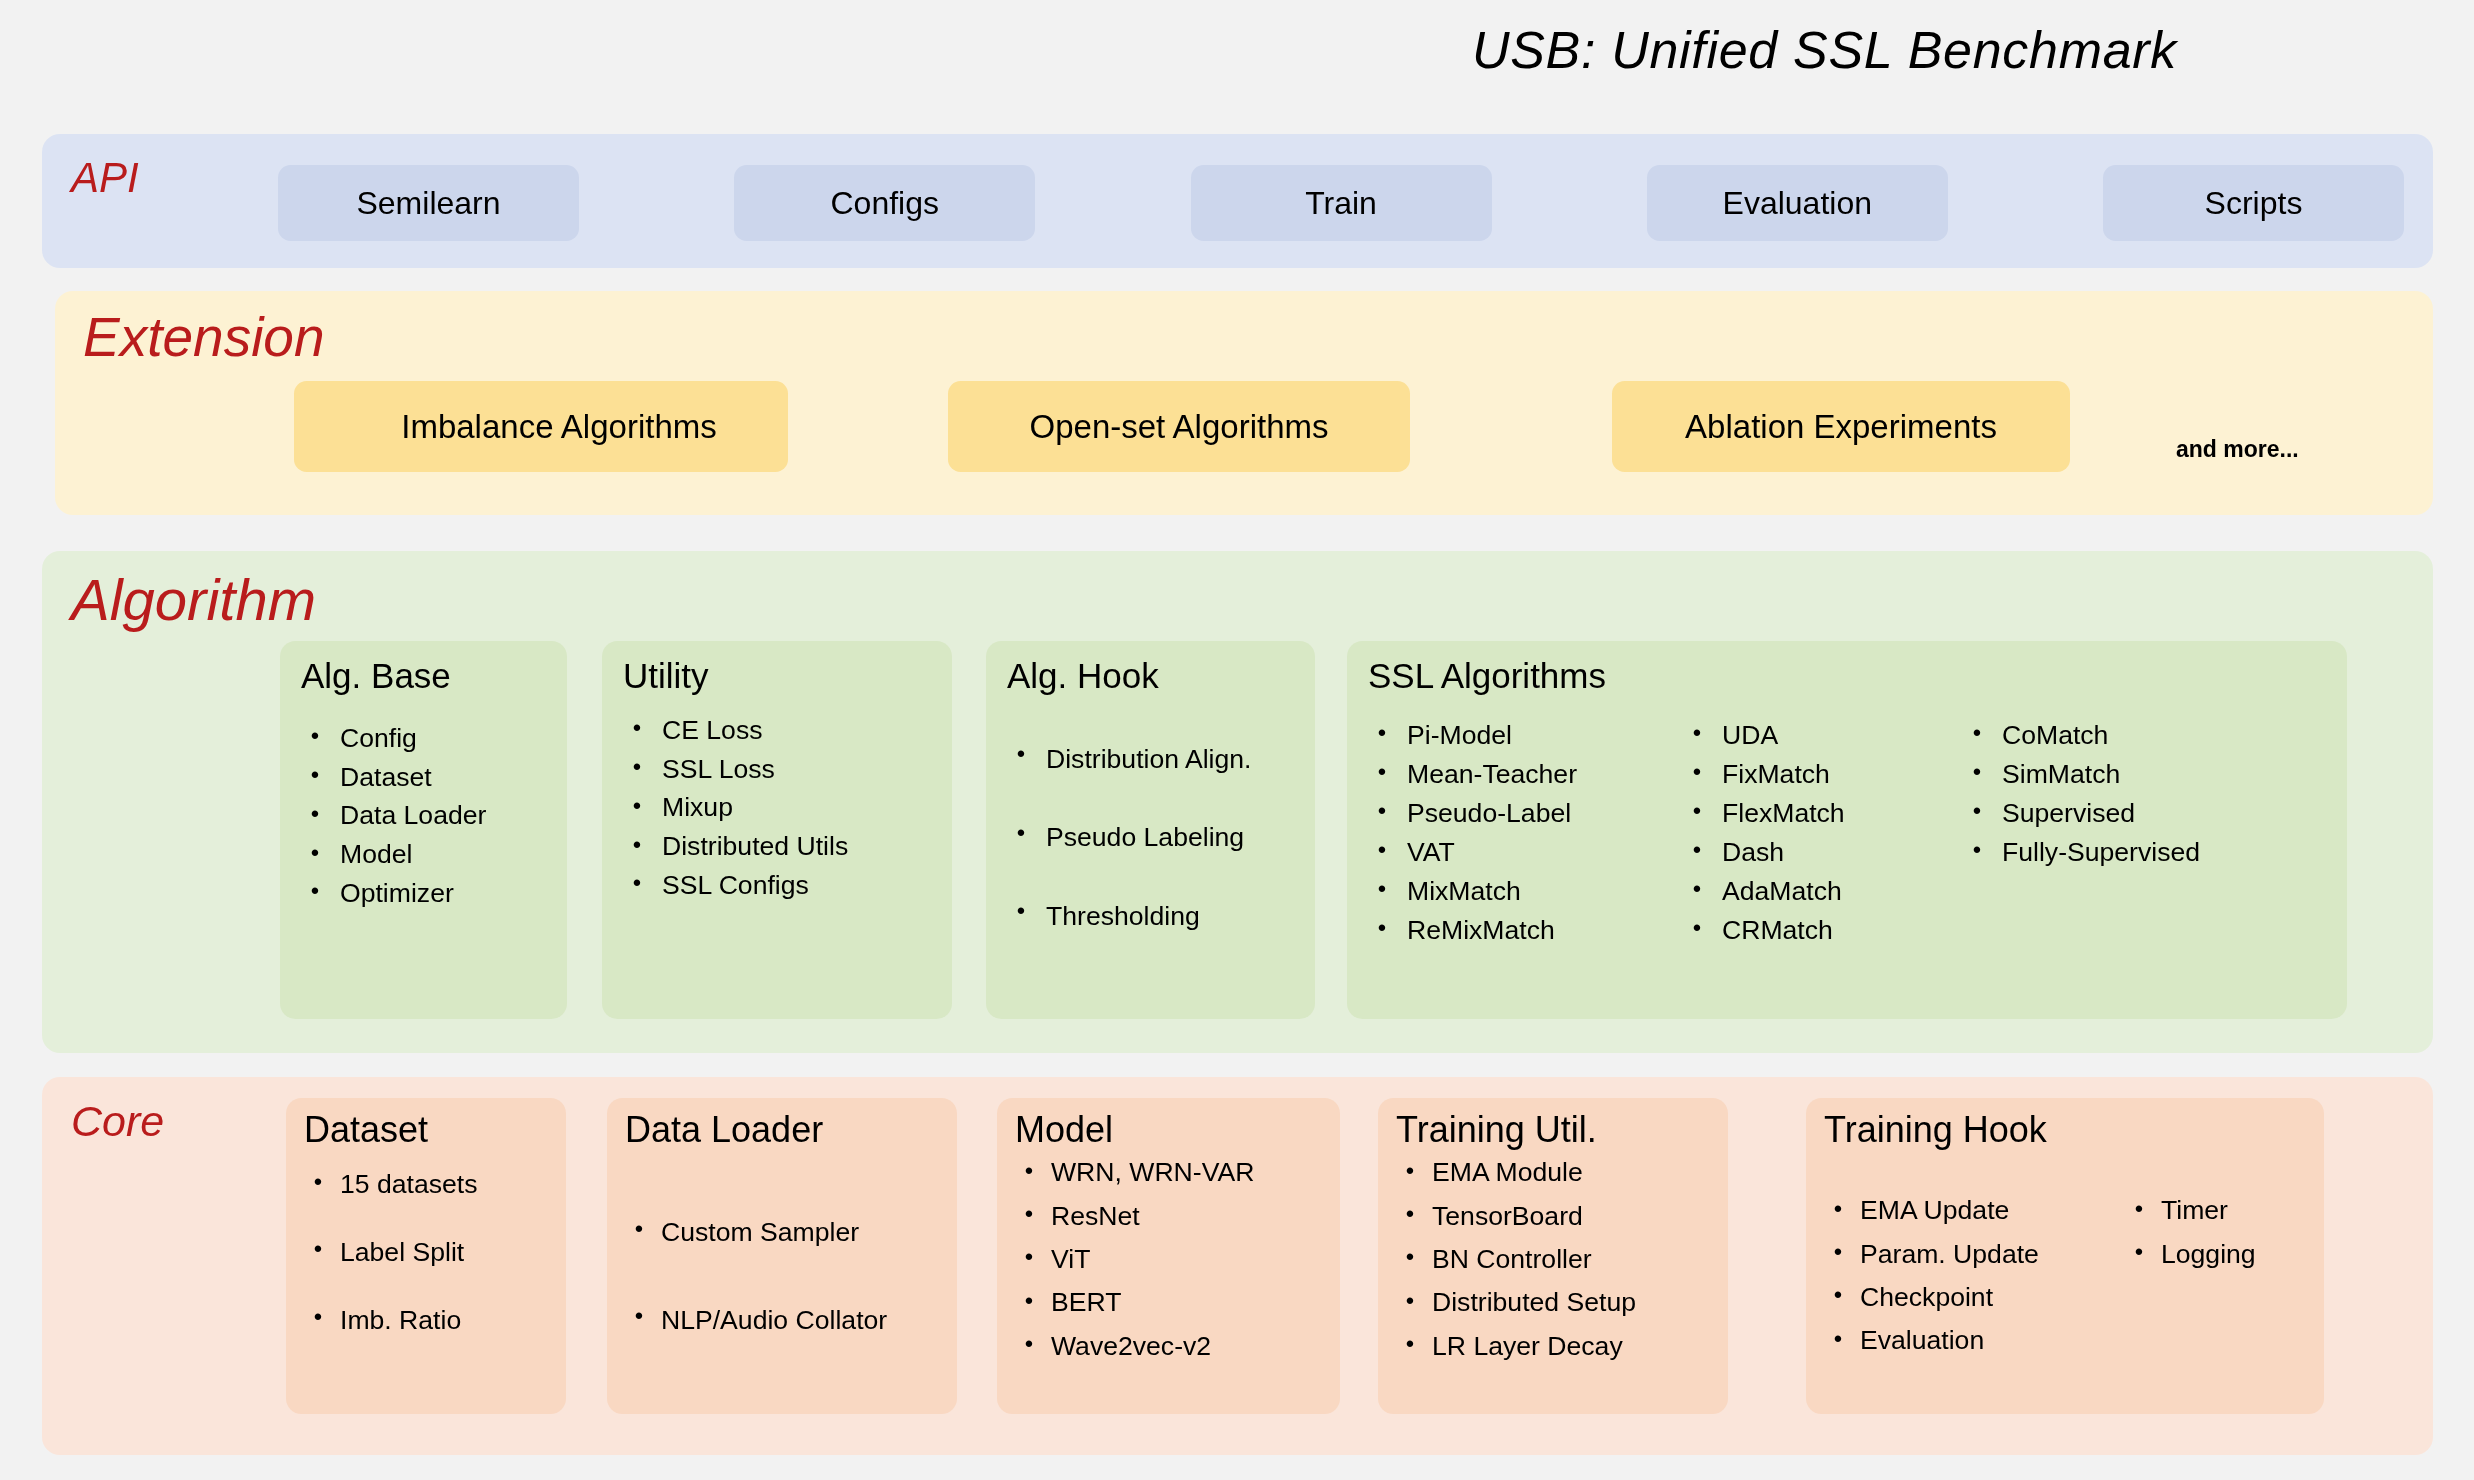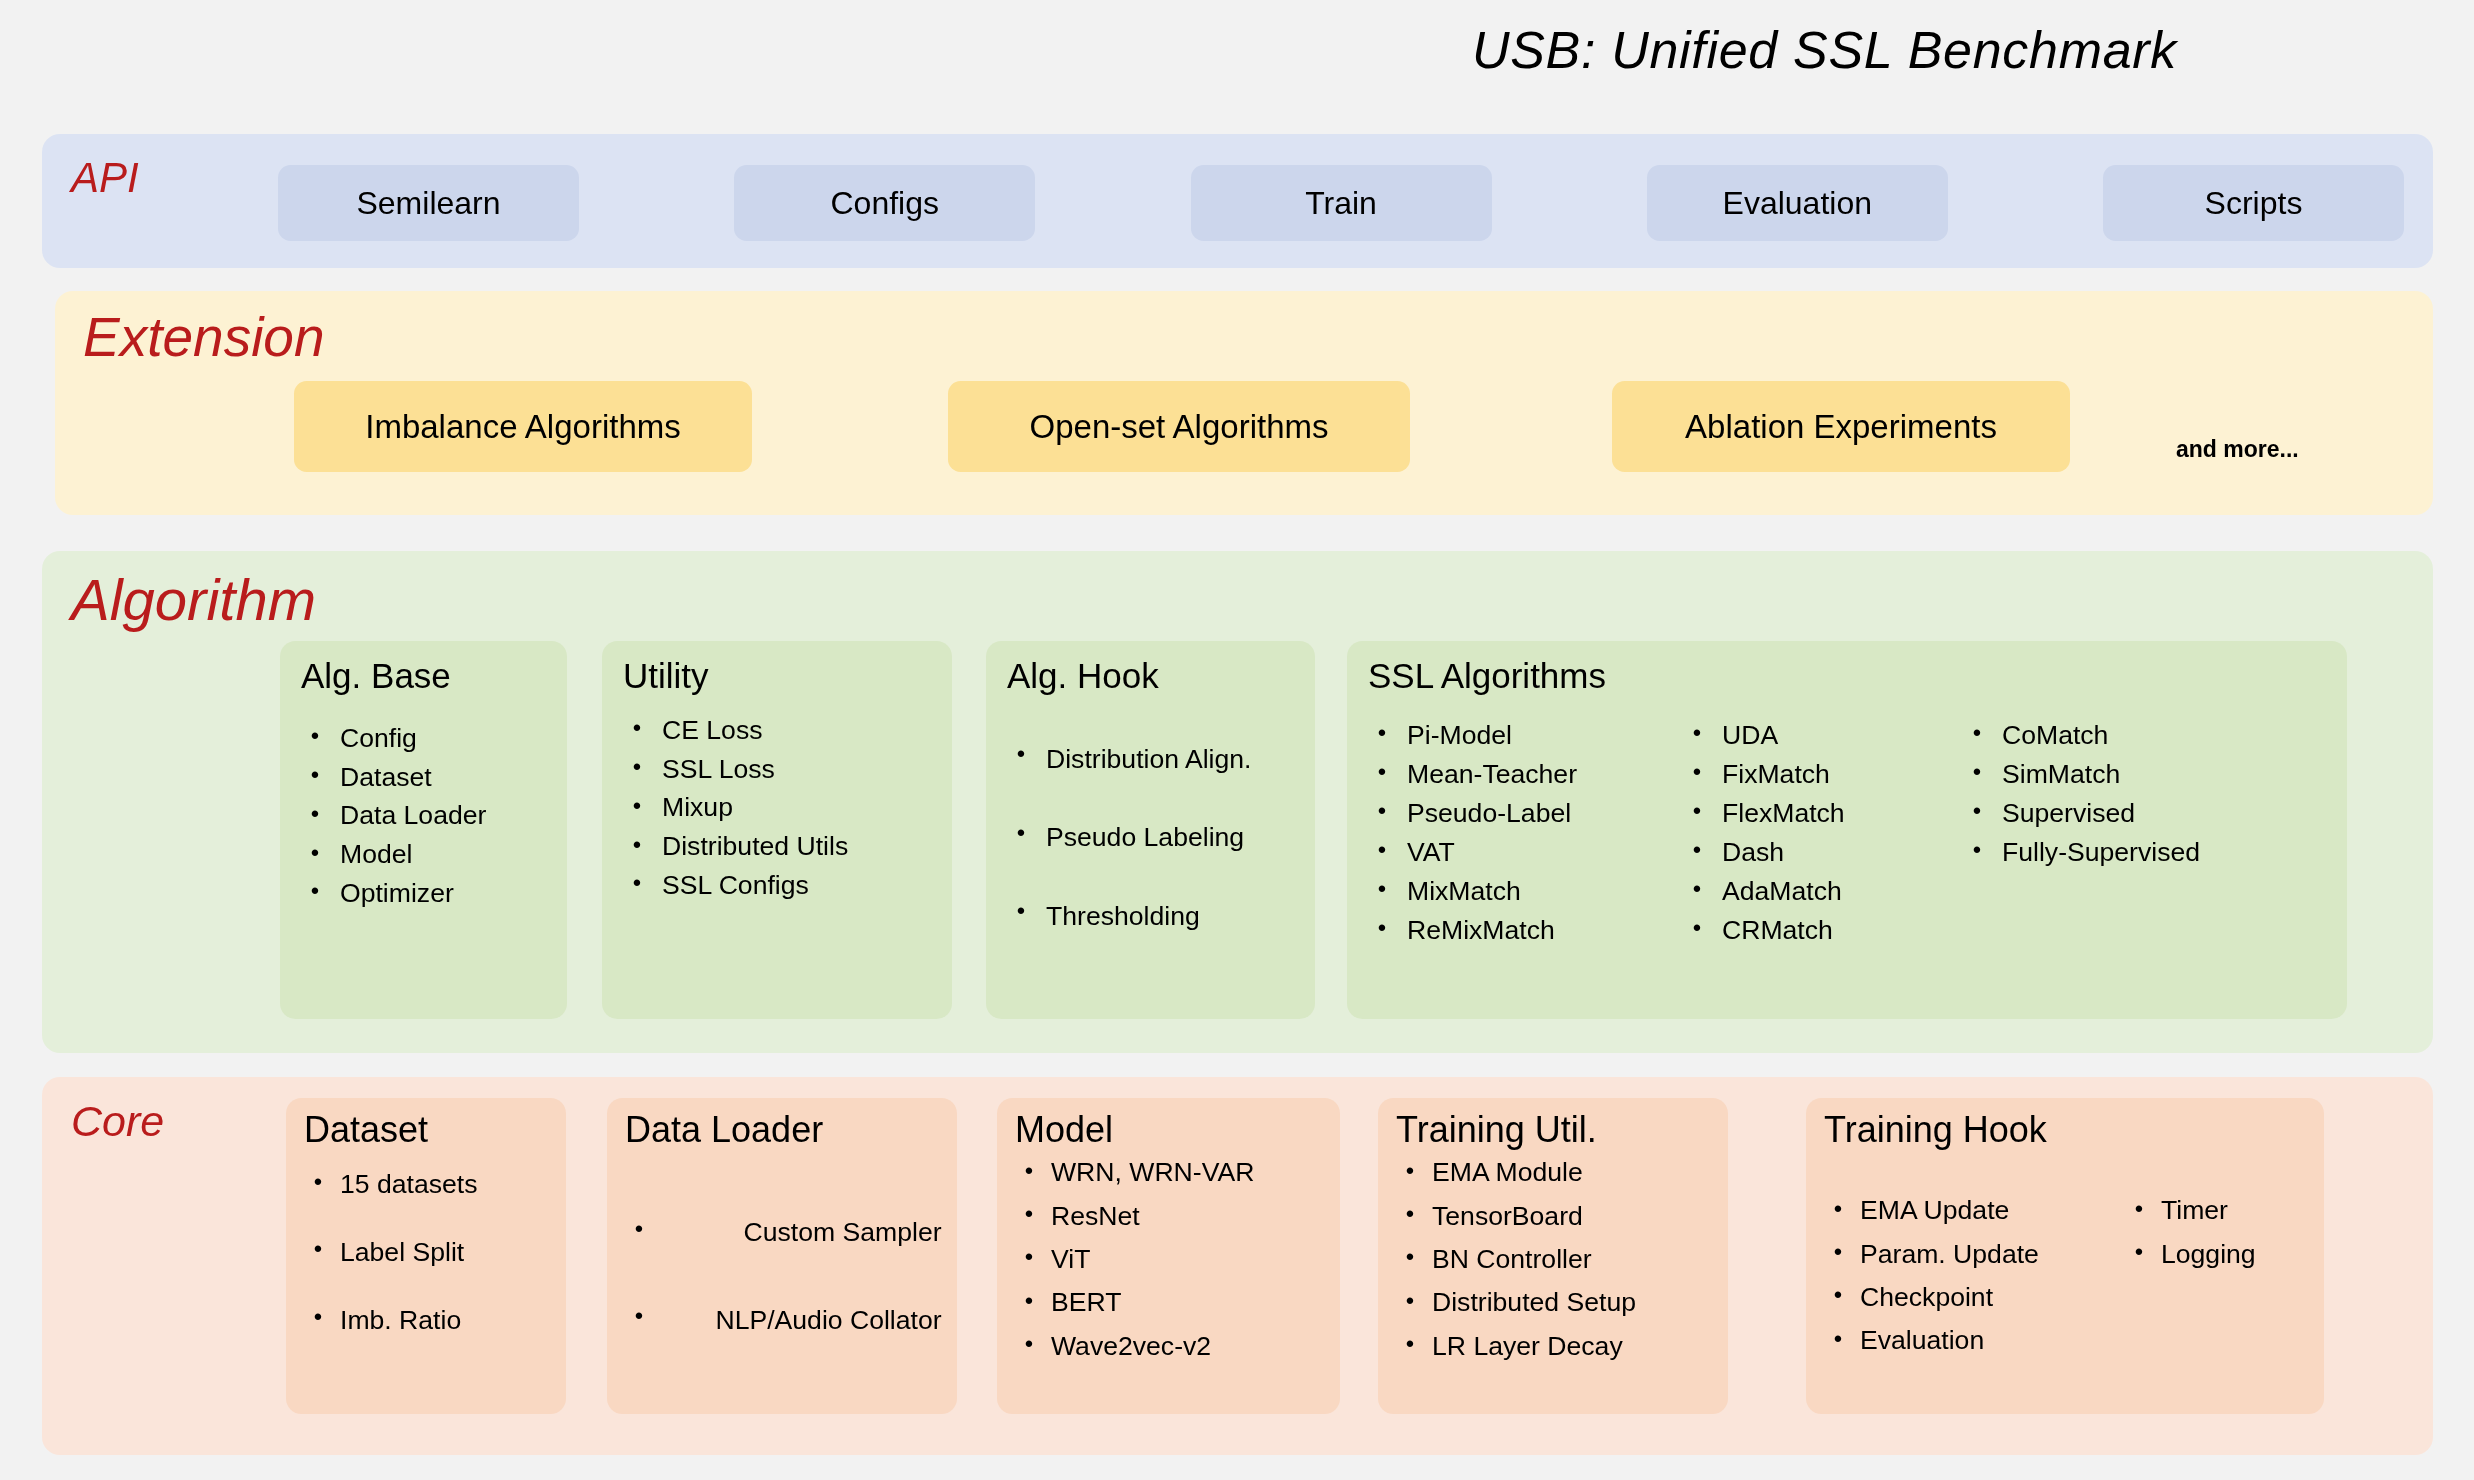--- a/index.html
+++ b/index.html
@@ -90,21 +90,21 @@
   .ext-card {
     position: absolute;
     top: 0; height: 91px;
     background: #fce095;
     border-radius: 12.6px;
     display: flex;
     align-items: center;
     justify-content: center;
     font-size: 33px;
   }
-  .ext-card.c0 { left: 56px;   width: 458px; }
+  .ext-card.c0 { left: 56px;   width: 458px; padding-left: 36px; }
   .ext-card.c1 { left: 710px; width: 462px; }
   .ext-card.c2 { left: 1374px; width: 458px; }
   .ext-more {
     position: absolute;
     left: 1938px; top: 55px;
     font-size: 23px;
     font-weight: 700;
     white-space: nowrap;
   }
 
@@ -202,21 +202,21 @@
   .core-card.k4 { left: 1528px; width: 518px; margin-left: 40px; }
   .core-card .card-title {
     font-size: 36px;
     margin-bottom: 2.8px;
   }
   .core-card .bullets li {
     font-size: 26.6px;
     padding-left: 36px;
   }
   .core-card.k0 .bullets li { line-height: 2.55; }
-  .core-card.k1 .bullets { margin-top: 41px; text-align: right; }
+  .core-card.k1 .bullets { margin-top: 41px; }
   .core-card.k1 .bullets li { line-height: 3.3; }
   .core-card.k2 .bullets li { line-height: 1.63; }
   .core-card.k3 .bullets li { line-height: 1.63; }
   .core-card.k4 .hook-cols {
     display: flex;
     margin-top: 41px;
   }
   .core-card.k4 .hook-cols .col.a { width: 301px; }
   .core-card.k4 .hook-cols .col.b { width: 182px; }
   .core-card.k4 .bullets li { line-height: 1.63; }

